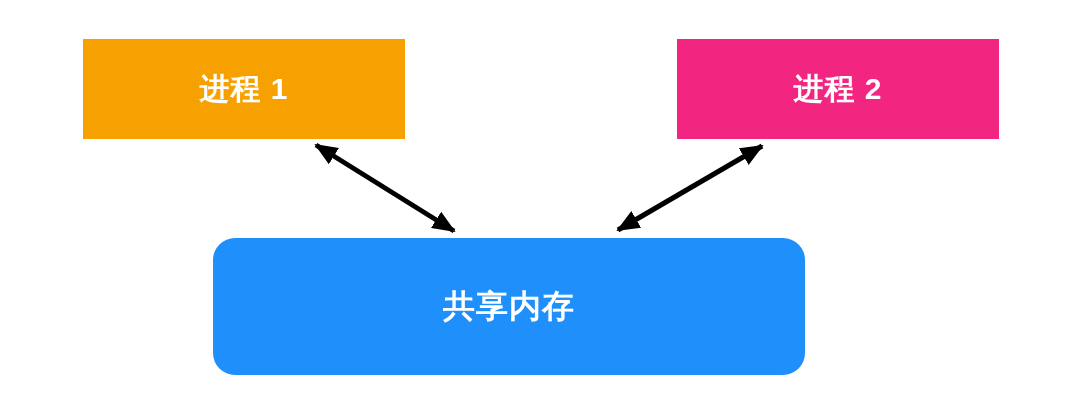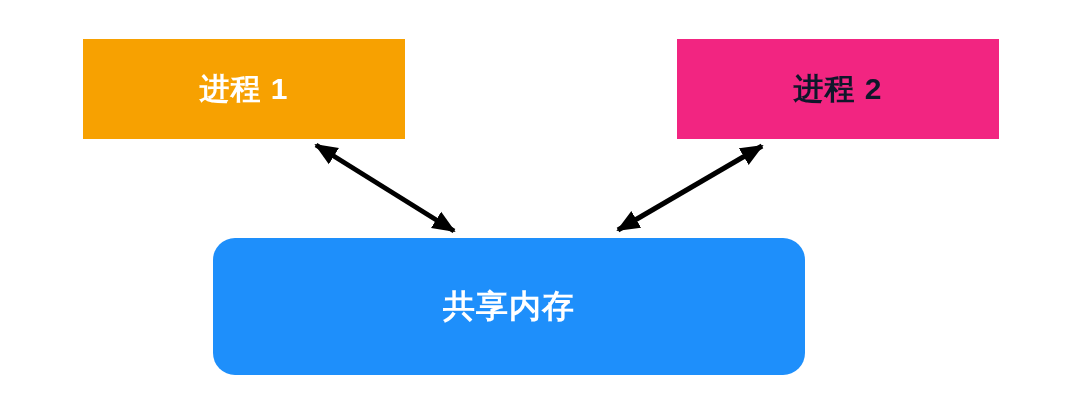--- a/index.html
+++ b/index.html
@@ -70,20 +70,20 @@
     <line class="edge-line" x1="316" y1="145" x2="454" y2="231" marker-start="url(#arrowhead)" marker-end="url(#arrowhead)" stroke="#000000"></line>
 
     <line class="edge-line" x1="762" y1="146" x2="618" y2="230" marker-start="url(#arrowhead)" marker-end="url(#arrowhead)" stroke="#000000"></line>
   </svg>
 
   <div class="node node-process-1" style="background-color: rgb(247, 161, 1);">
     <span class="node-label" style="color: rgb(255, 255, 255);">进程 1</span>
   </div>
 
   <div class="node node-process-2" style="background-color: rgb(242, 37, 129);">
-    <span class="node-label" style="color: #0f172a;">进程 2</span>
+    <span class="node-label" style="color: #ffffff;">进程 2</span>
   </div>
 
   <div class="node node-shared-memory" style="background-color: rgb(30, 143, 251);">
     <span class="node-label" style="color: rgb(255, 255, 255);">共享内存</span>
   </div>
 
 </div>
 
 </body></html>

